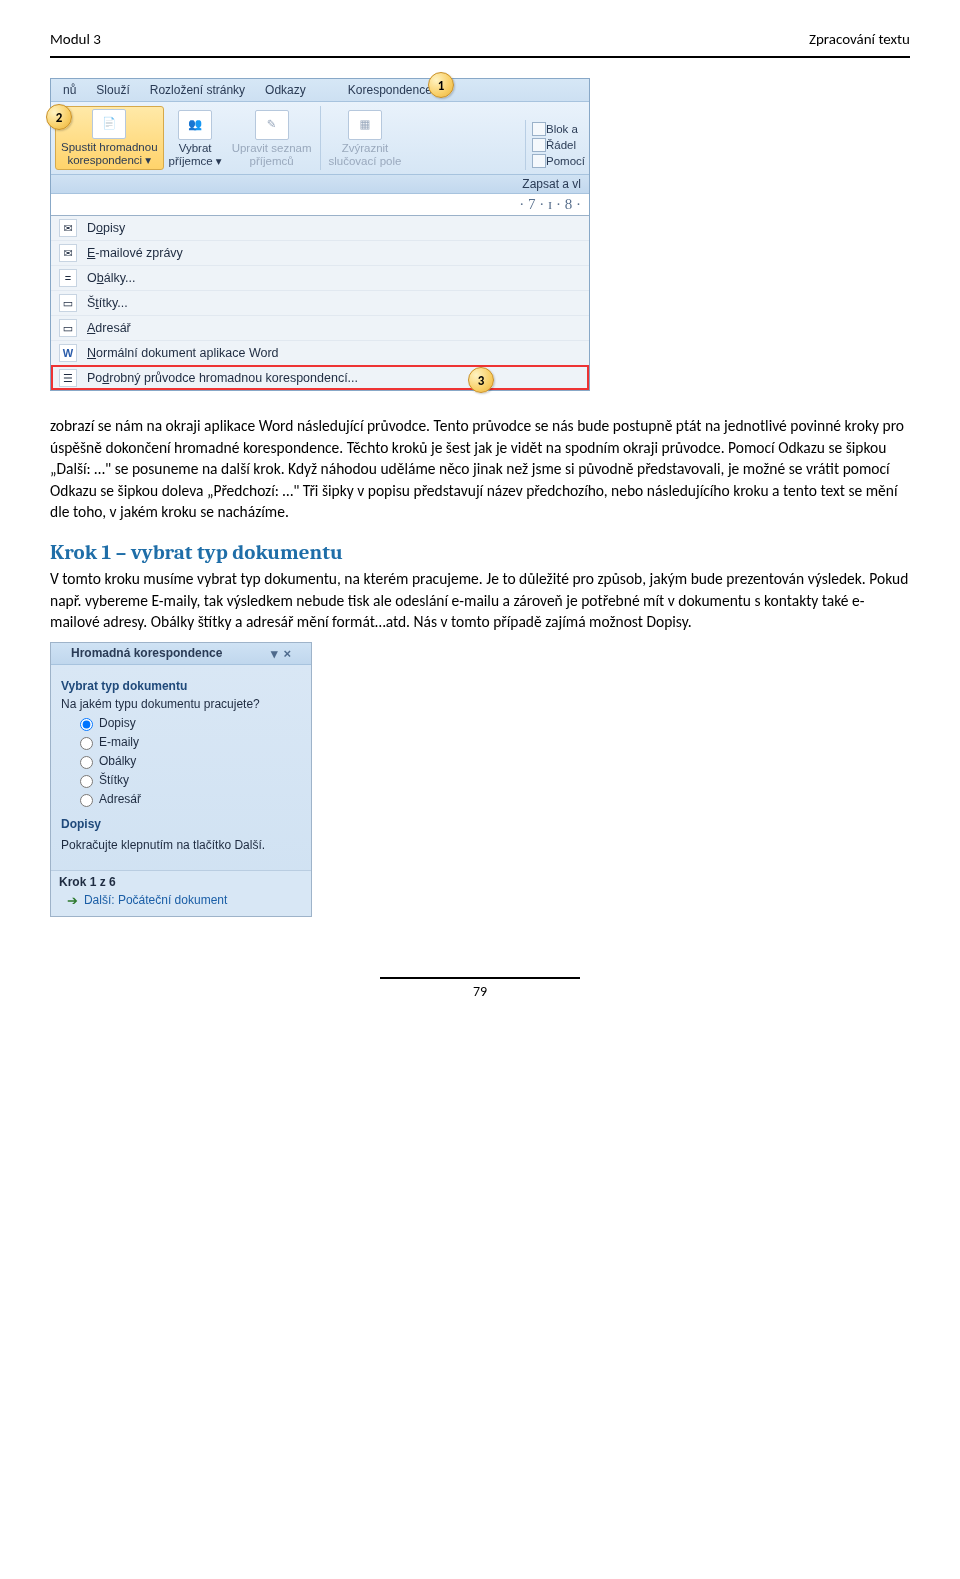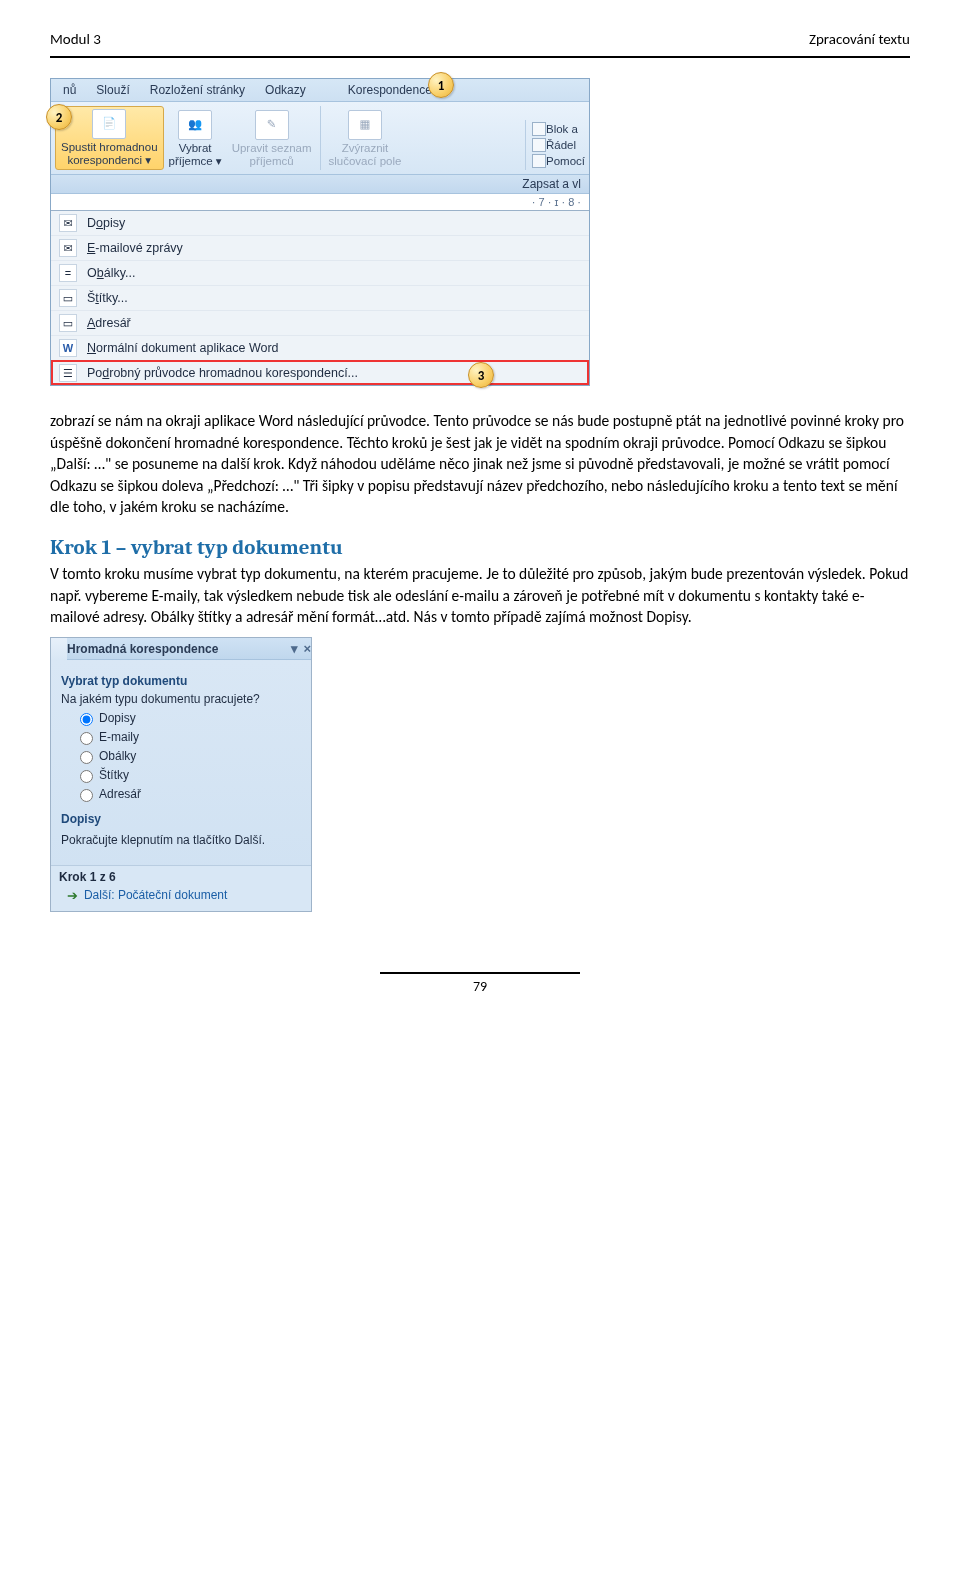--- a/index.html
+++ b/index.html
@@ -89,21 +89,22 @@
     border-bottom: 1px solid #a7c3de;
     color:#2a3b55;
     justify-content:flex-end;
   }
   .ruler {
     background:#fff;
     border-bottom:1px solid #9ab1c9;
     padding: 2px 8px;
     color:#5a718e;
     text-align:right;
-    font-size:11px;
+    font-size:15px;
+    font-family:Liberation Serif, serif;
   }
   .dropdown-menu {
     background: #eef3f8;
     border: none;
   }
   .dd-item {
     display:flex; align-items:center;
     padding: 3px 8px;
     border-top:1px solid #e1e8f0;
     font-size:12.5px;
@@ -151,27 +152,26 @@
   .taskpane {
     width: 262px;
     border: 1px solid #9eb3c9;
     background: linear-gradient(#e7f0fa 0%, #d9e7f5 8%, #cfe1f2 100%);
     font-family: Tahoma, Arial, sans-serif;
     font-size: 12px;
     color: #1e2b40;
     margin-top: 6px;
   }
   .tp-title {
-    display:flex; align-items:center;
+    display:flex; 
     background: linear-gradient(#cfe2f4, #c0d7ed);
-    padding: 3px 0;
+    padding: 3px 20px;
     font-weight: bold;
     color:#2a3b55;
     border-bottom:1px solid #a7c3de;
-    margin-left:16px;
   }
   .tp-title .spacer { flex:1; }
   .tp-title .winctl { color:#4e6a8c; font-size:13px; margin-left:6px; cursor:default; }
   .tp-content { padding: 8px 10px 10px 10px; }
   .tp-section-head { font-weight:bold; color:#204a7b; margin: 6px 0 4px 0; }
   .radio-row { display:flex; align-items:center; margin: 3px 0 3px 14px; font-size:12px; }
   .radio-row input { margin-right:6px; }
   .tp-desc { font-size:12px; line-height:1.35; margin:6px 0; }
   .tp-foot {
     border-top:1px solid #b9cde1;

